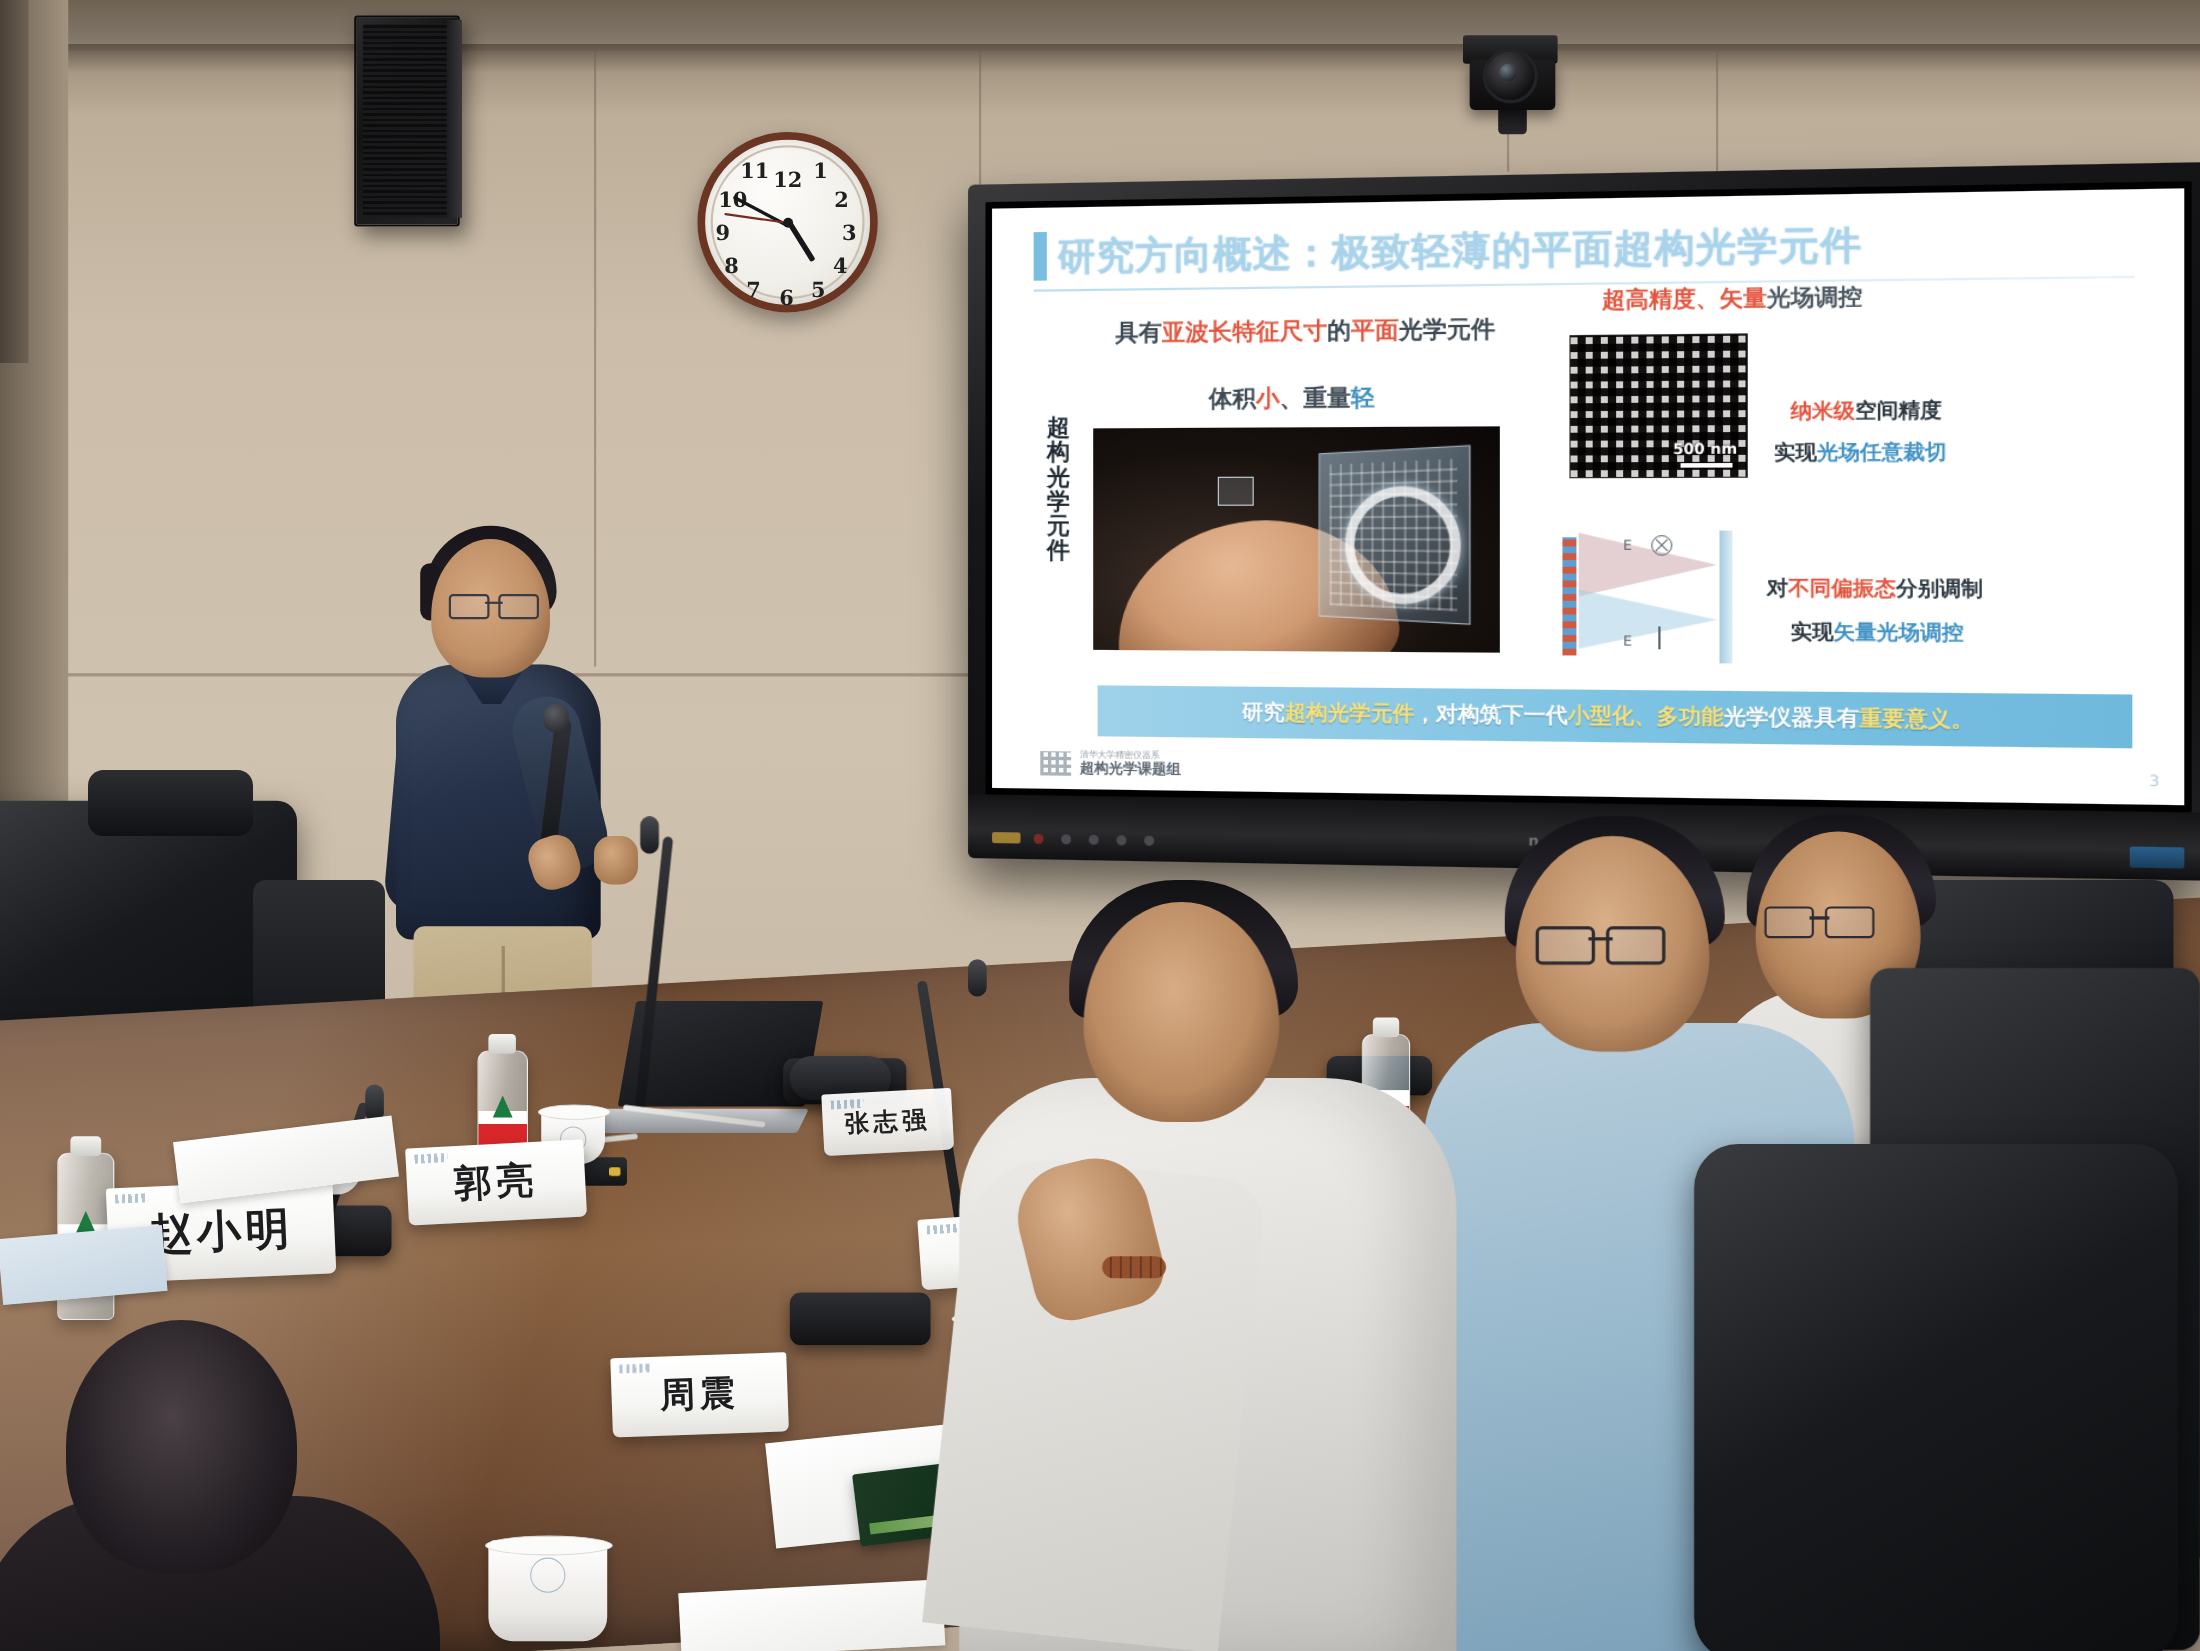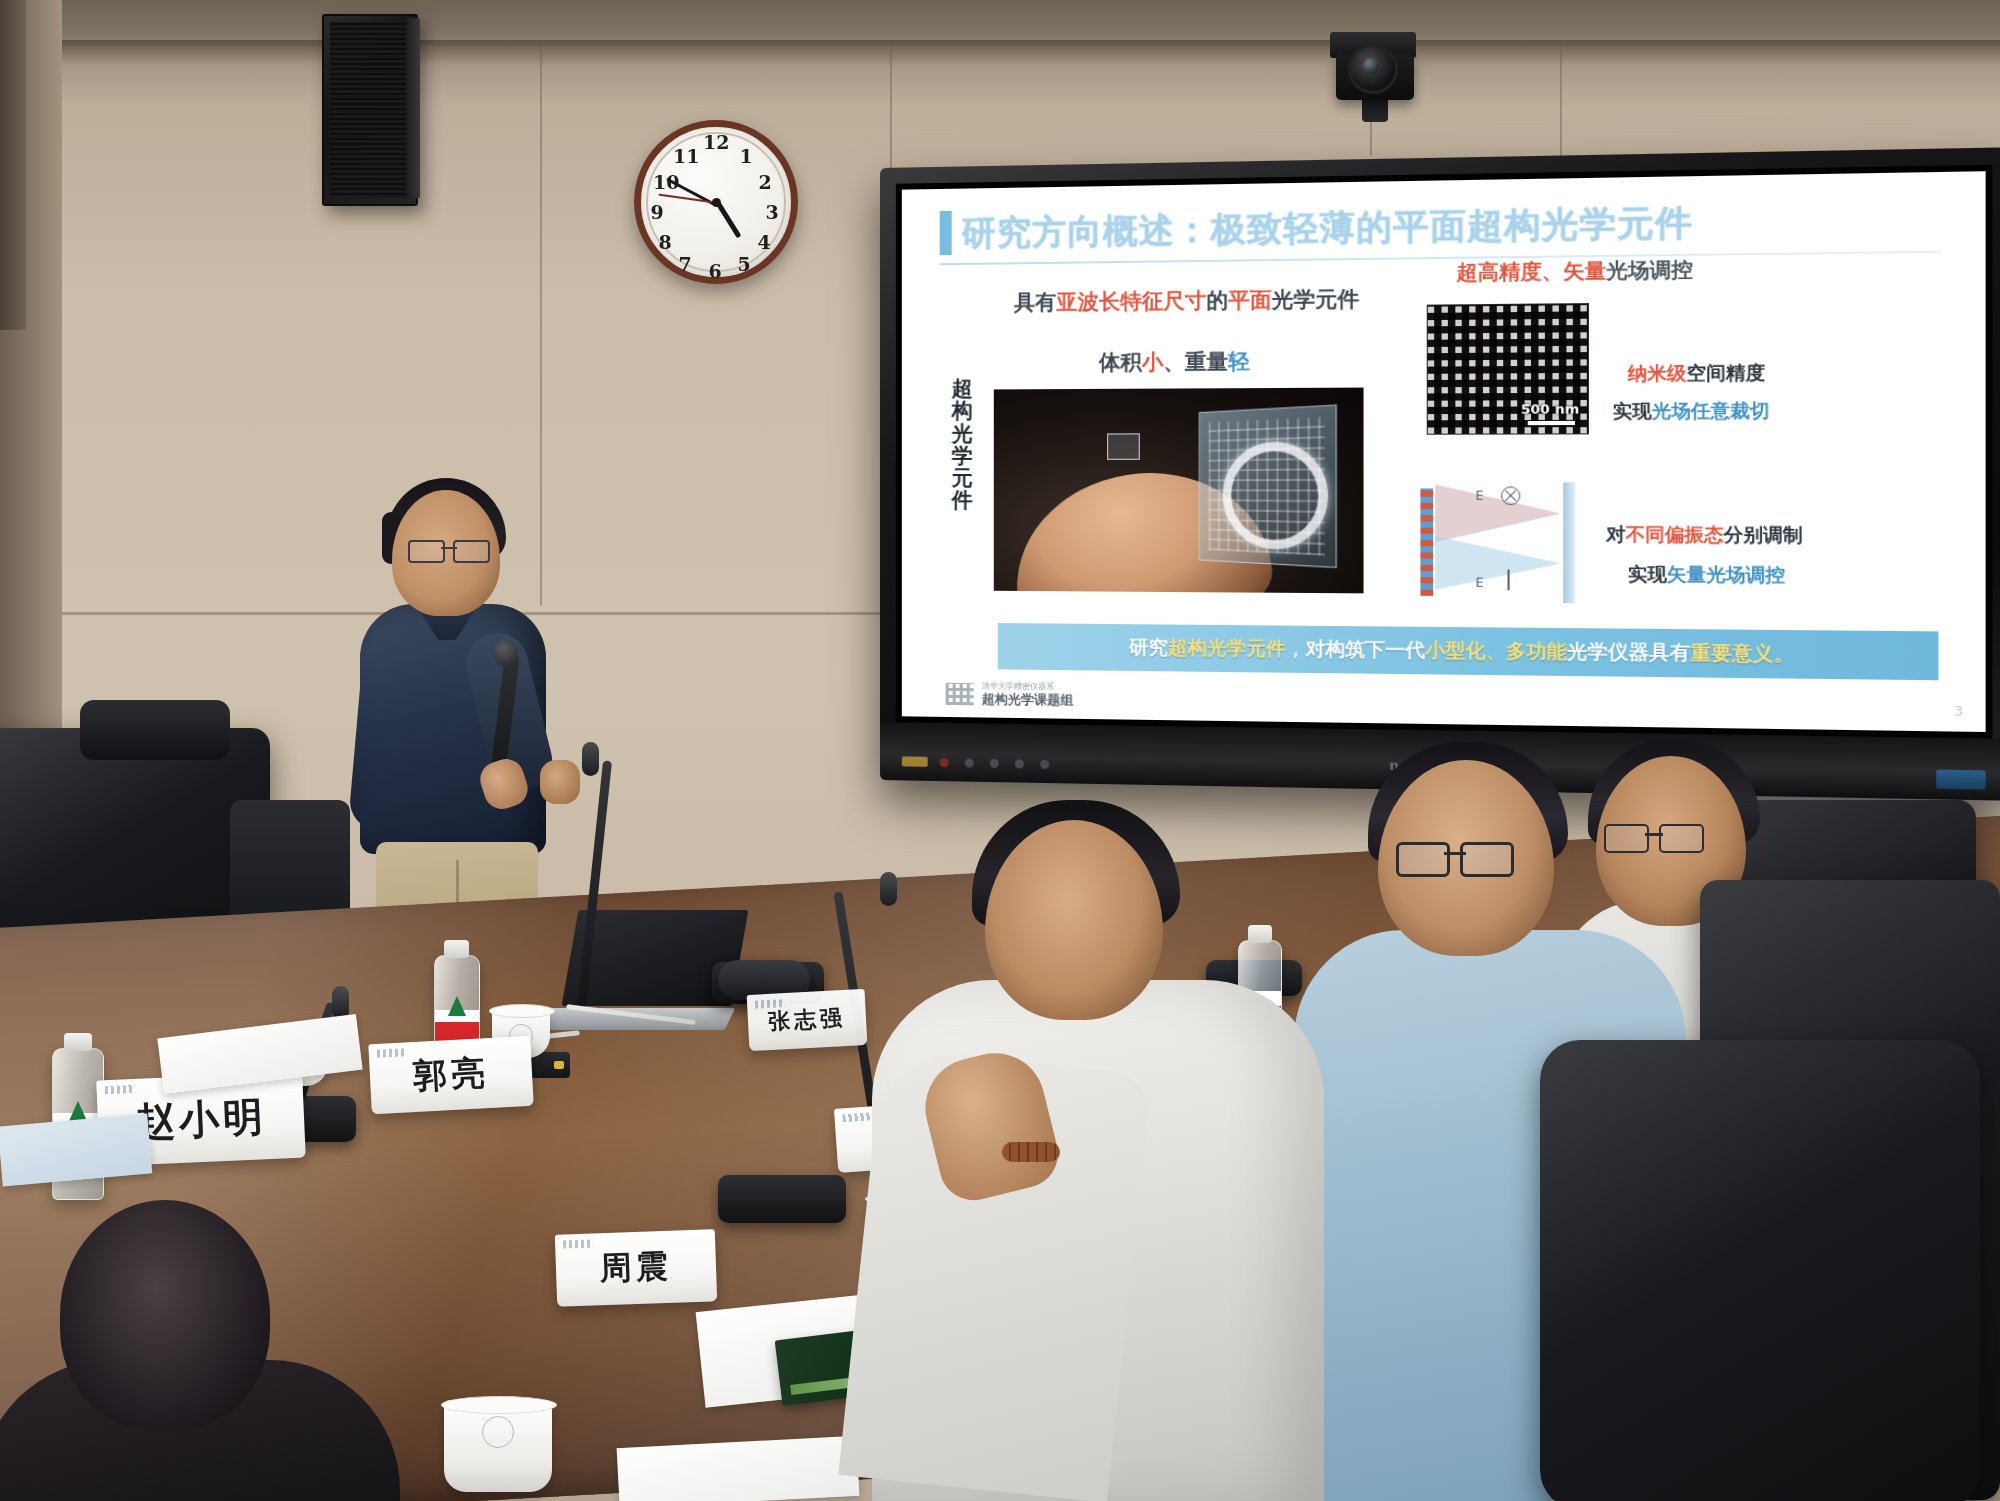--- a/index.html
+++ b/index.html
@@ -398,21 +398,21 @@
   <div class="corner-left"></div>
   <div class="corner-left2"></div>
 
   <div class="spk">
     <div class="spk-grill"></div>
   </div>
   <div class="spk-side"></div>
 
   <div class="clock">
     <div class="clock-inner"></div>
-    <div class="cnum" style="left:62px;top:4px;">12</div>
+    <div class="cnum" style="left:62px;top:26px;">12</div>
     <div class="cnum" style="left:94px;top:18px;">1</div>
     <div class="cnum" style="left:113px;top:44px;">2</div>
     <div class="cnum" style="left:120px;top:74px;">3</div>
     <div class="cnum" style="left:112px;top:104px;">4</div>
     <div class="cnum" style="left:92px;top:126px;">5</div>
     <div class="cnum" style="left:63px;top:133px;">6</div>
     <div class="cnum" style="left:33px;top:126px;">7</div>
     <div class="cnum" style="left:13px;top:104px;">8</div>
     <div class="cnum" style="left:5px;top:74px;">9</div>
     <div class="cnum" style="left:12px;top:44px;">10</div>

